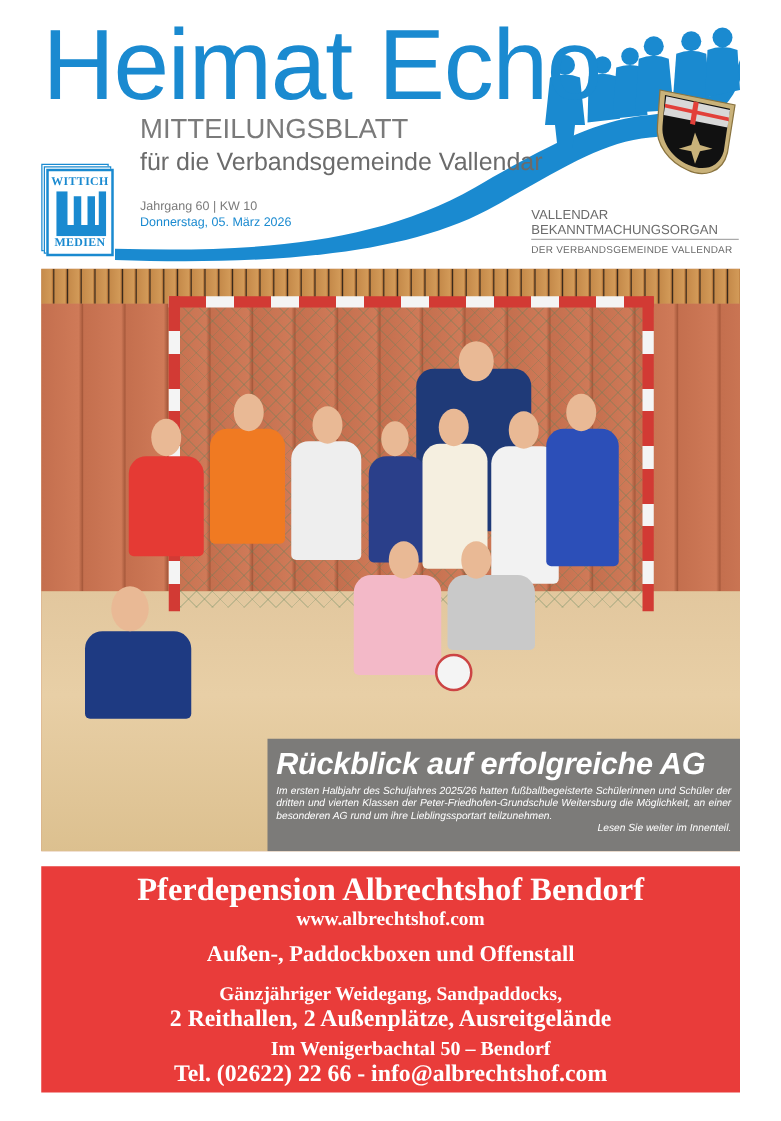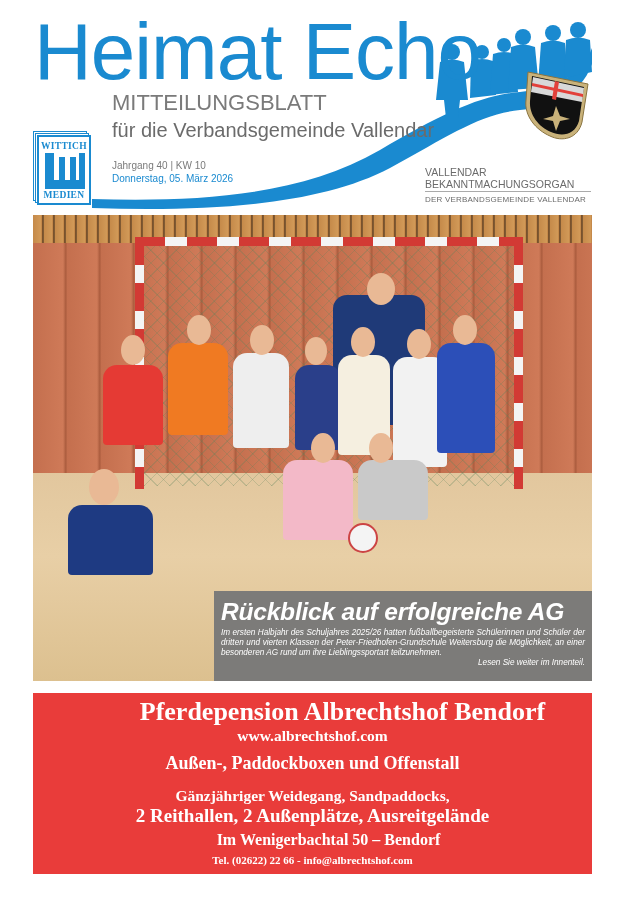--- a/index.html
+++ b/index.html
@@ -41,27 +41,27 @@
       repeating-linear-gradient(45deg, rgba(90,130,90,0.25) 0px, rgba(90,130,90,0.25) 1px, transparent 1px, transparent 9px),
       repeating-linear-gradient(-45deg, rgba(90,130,90,0.25) 0px, rgba(90,130,90,0.25) 1px, transparent 1px, transparent 9px); }
   .person { position: absolute; border-radius: 14px 14px 4px 4px; }
   .head { position: absolute; border-radius: 50%; background: #e9b995; }
   .caption { position: absolute; left: 181px; top: 376px; width: 378px; height: 90px; background: rgba(120,120,120,0.96); padding: 7px 7px 0 7px; }
   .cap-title { font-size: 24.5px; font-weight: bold; color: #ffffff; line-height: 28px; white-space: nowrap; letter-spacing: -0.2px; font-style: italic; }
   .cap-body { font-size: 8.2px; font-style: italic; color: #ffffff; line-height: 10px; text-align: justify; margin-top: 2px; }
   .cap-more { font-size: 8.2px; font-style: italic; color: #ffffff; line-height: 10px; text-align: right; }
 
   .ad { position: absolute; left: 33px; top: 693px; width: 559px; height: 181px; background: #e93c3a; color: #ffffff; text-align: center; font-family: "Liberation Serif", serif; font-weight: bold; }
-  .ad-l1 { position: absolute; left: 0; top: 4px; width: 100%; font-size: 26px; line-height: 30px; margin-left: 30px; }
+  .ad-l1 { position: absolute; left: 0; top: 4px; width: 100%; font-size: 26px; line-height: 30px; }
   .ad-l2 { position: absolute; left: 0; top: 34px; width: 100%; font-size: 15.5px; line-height: 18px; }
   .ad-l3 { position: absolute; left: 0; top: 59px; width: 100%; font-size: 18px; line-height: 22px; }
   .ad-l4 { position: absolute; left: 0; top: 93px; width: 100%; font-size: 15.5px; line-height: 20px; }
   .ad-l5 { position: absolute; left: 0; top: 113px; width: 100%; font-size: 19px; line-height: 20px; }
   .ad-l6 { position: absolute; left: 16px; top: 137px; width: 100%; font-size: 16px; line-height: 20px; }
-  .ad-l7 { position: absolute; left: 0; top: 157px; width: 100%; font-size: 11px; line-height: 20px; }
+  .ad-l7 { position: absolute; left: 0; top: 157px; width: 100%; font-size: 19px; line-height: 20px; }
 </style>
 </head>
 <body>
 
 <div class="masthead">
   <svg class="wave" width="625" height="212" viewBox="0 0 625 212">
 
     <path d="M92,199 C200,202 300,196 380,150 C440,115 480,95 520,92 C560,88 585,70 592,48 L592,64 C580,98 545,108 520,110 C480,114 450,135 390,168 C320,205 210,212 92,208 Z" fill="#1a8ad0"></path>
 
     <g fill="#1a8ad0">
@@ -86,21 +86,21 @@
       <path d="M9,13 L60,24 L58,38 L7,28 Z" fill="#d8d8d8"></path>
       <path d="M8,19 L59,30 L59,33 L8,22 Z" fill="#e2403a"></path>
       <path d="M31,17 L35,18 L32,36 L28,35 Z" fill="#e2403a"></path>
       <path d="M32,42 L36,52 L46,55 L36,57 L32,67 L29,57 L19,55 L29,52 Z" fill="#c9b27a"></path>
     </g>
   </svg>
 
   <div class="title">Heimat Echo</div>
   <div class="subtitle">MITTEILUNGSBLATT</div>
   <div class="subtitle2">für die Verbandsgemeinde Vallendar</div>
-  <div class="issue">Jahrgang 40 | KW 10</div>
+  <div class="issue">Jahrgang 60 | KW 10</div>
   <div class="date">Donnerstag, 05. März 2026</div>
 
   <div class="logo">
     <div class="logo-back1"></div>
     <div class="logo-back2"></div>
     <div class="logo-front">
       <div class="logo-top">WITTICH</div>
       <svg class="logo-w" viewBox="0 0 40 36" style="background:none">
         <path d="M0,0 H9 V27 H14 V4 H20 V27 H25 V4 H31 V27 H34 V0 H40 V36 H0 Z" fill="#1a8ad0"></path>
       </svg>

